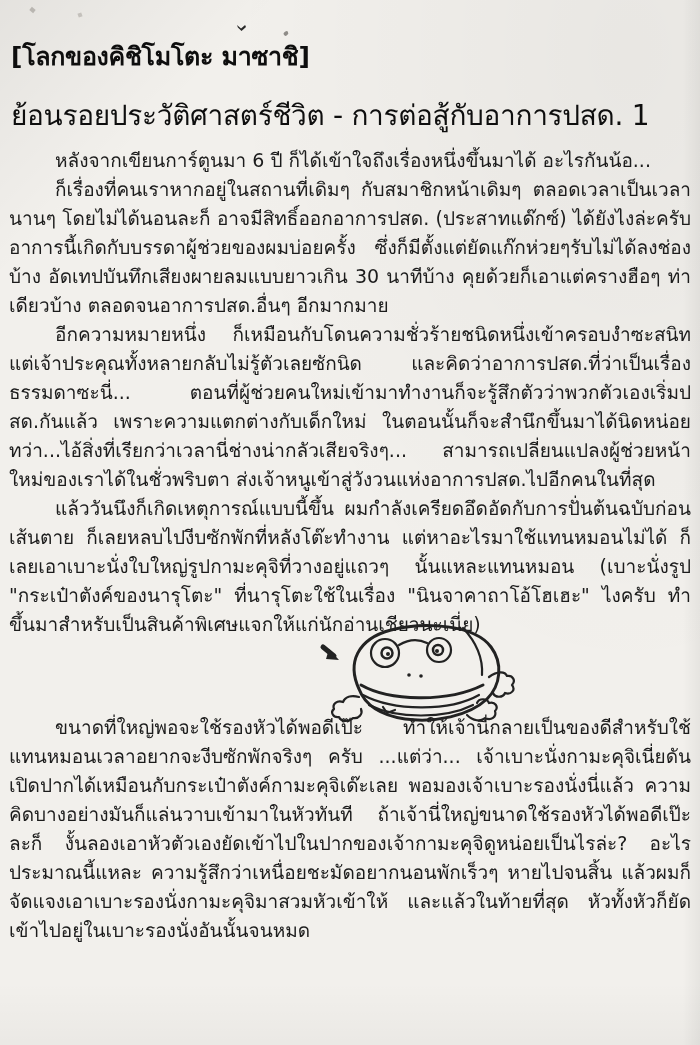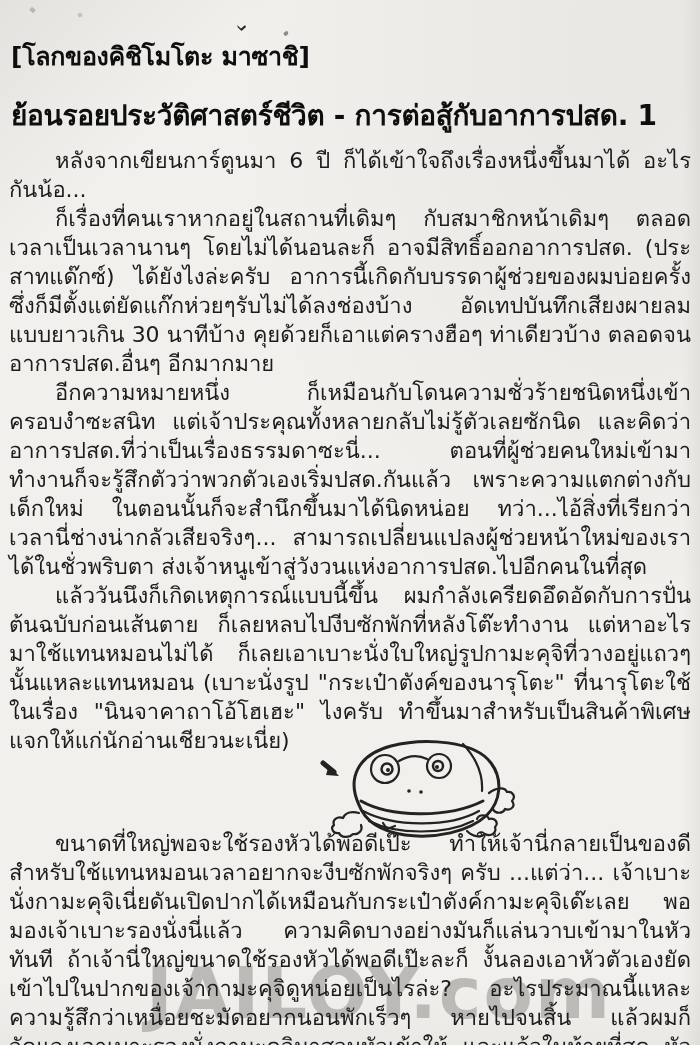--- a/index.html
+++ b/index.html
@@ -21,27 +21,27 @@
     z-index:2;
     color:#1c1c1c;
   }
   .title1{
     margin:0 0 3px 2px;
     font-size:25px;font-weight:bold;color:#0e0e0e;
     letter-spacing:-0.3px;
   }
   .title2{
     margin:17px 0 9px 2px;
-    font-size:28px;font-weight:bold;color:#0e0e0e;
+    font-size:28px;font-weight:normal;color:#0e0e0e;
     letter-spacing:-0.3px;
   }
   .para{
     margin:0;
     text-indent:46px;
-    font-size:22px;
+    font-size:19px;
     line-height:29px;
     text-align:justify;
     text-justify:inter-character;
   }
   .illustration-row{
     position:relative;
     height:96px;
     margin-top:-24px;
     margin-bottom:2px;
   }
@@ -71,21 +71,20 @@
 </head>
 <body>
 
 <div class="page">
 
   <span class="speck s1"></span>
   <span class="speck s2"></span>
   <span class="speck s3"></span>
   <span class="speck s4"></span>
 
-  <div class="watermark">JAILOY.com</div>
 
   <div class="content">
 
     <h1 class="title1">[โลกของคิชิโมโตะ มาซาชิ]</h1>
 
     <h2 class="title2">ย้อนรอยประวัติศาสตร์ชีวิต - การต่อสู้กับอาการปสด. 1</h2>
 
     <p class="para">หลังจากเขียนการ์ตูนมา 6 ปี ก็ได้เข้าใจถึงเรื่องหนึ่งขึ้นมาได้ อะไรกันน้อ...</p>
 
     <p class="para">ก็เรื่องที่คนเราหากอยู่ในสถานที่เดิมๆ กับสมาชิกหน้าเดิมๆ ตลอดเวลาเป็นเวลานานๆ โดยไม่ได้นอนละก็ อาจมีสิทธิ์ออกอาการปสด. (ประสาทแด๊กซ์) ได้ยังไงล่ะครับ อาการนี้เกิดกับบรรดาผู้ช่วยของผมบ่อยครั้ง ซึ่งก็มีตั้งแต่ยัดแก๊กห่วยๆรับไม่ได้ลงช่องบ้าง อัดเทปบันทึกเสียงผายลมแบบยาวเกิน 30 นาทีบ้าง คุยด้วยก็เอาแต่ครางฮือๆ ท่าเดียวบ้าง ตลอดจนอาการปสด.อื่นๆ อีกมากมาย</p>

